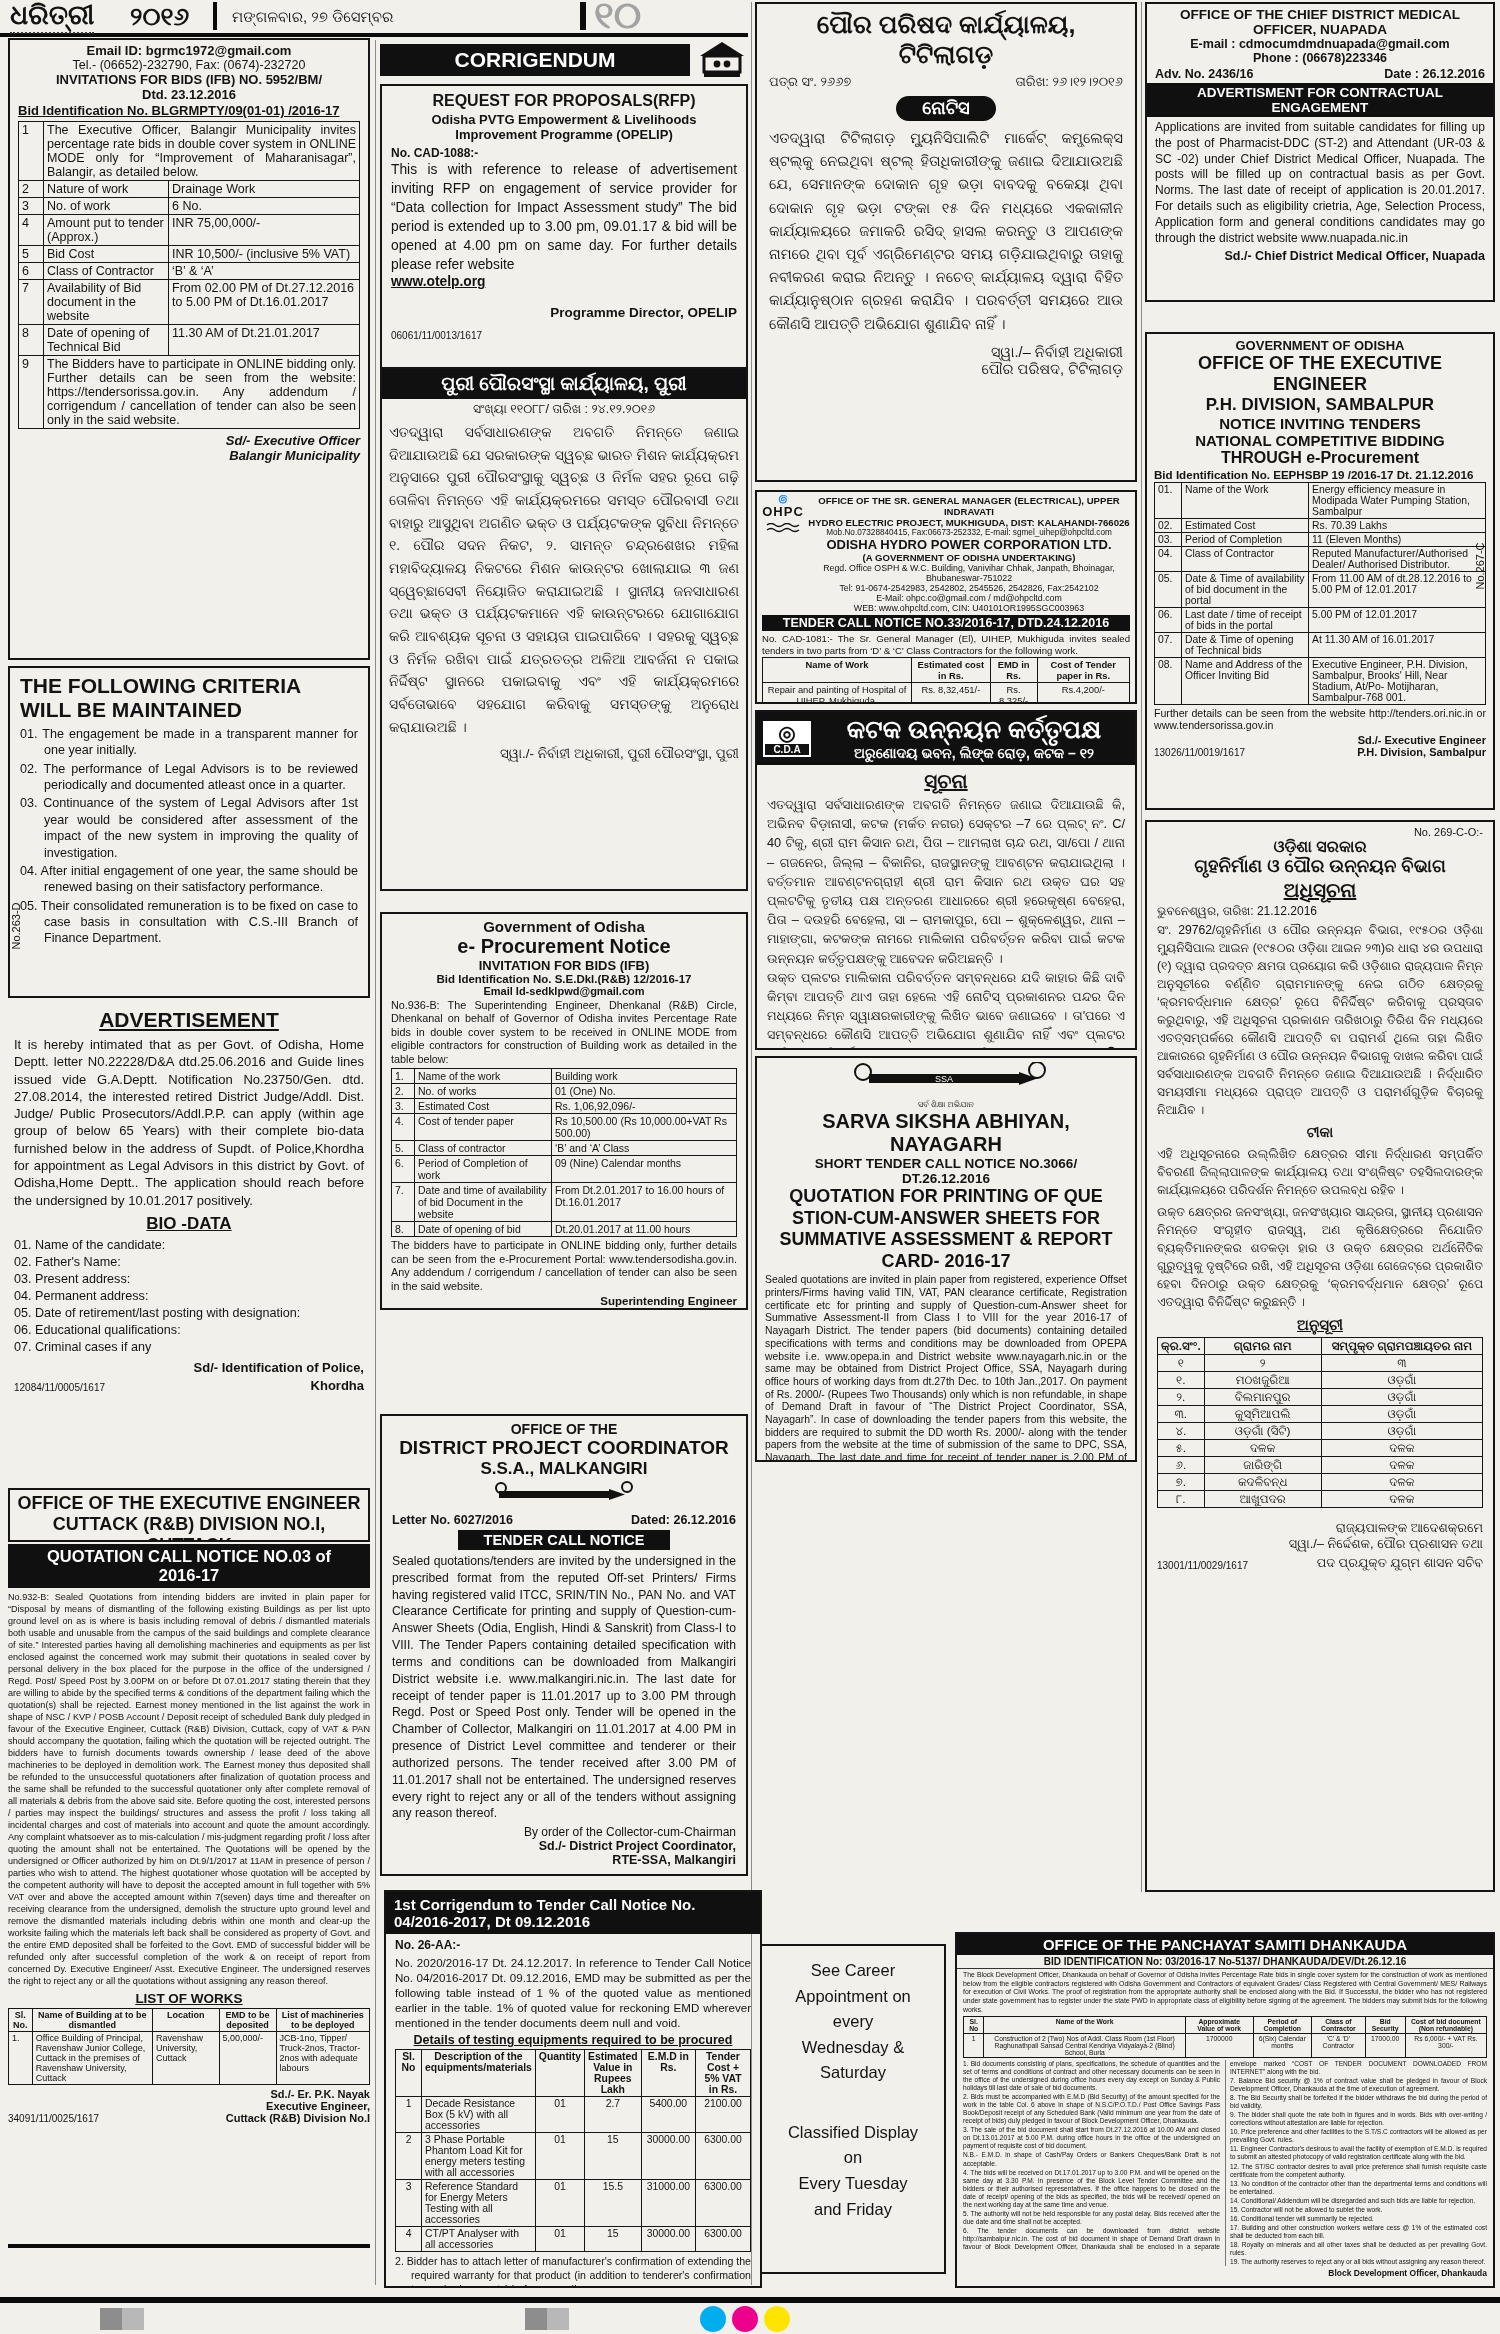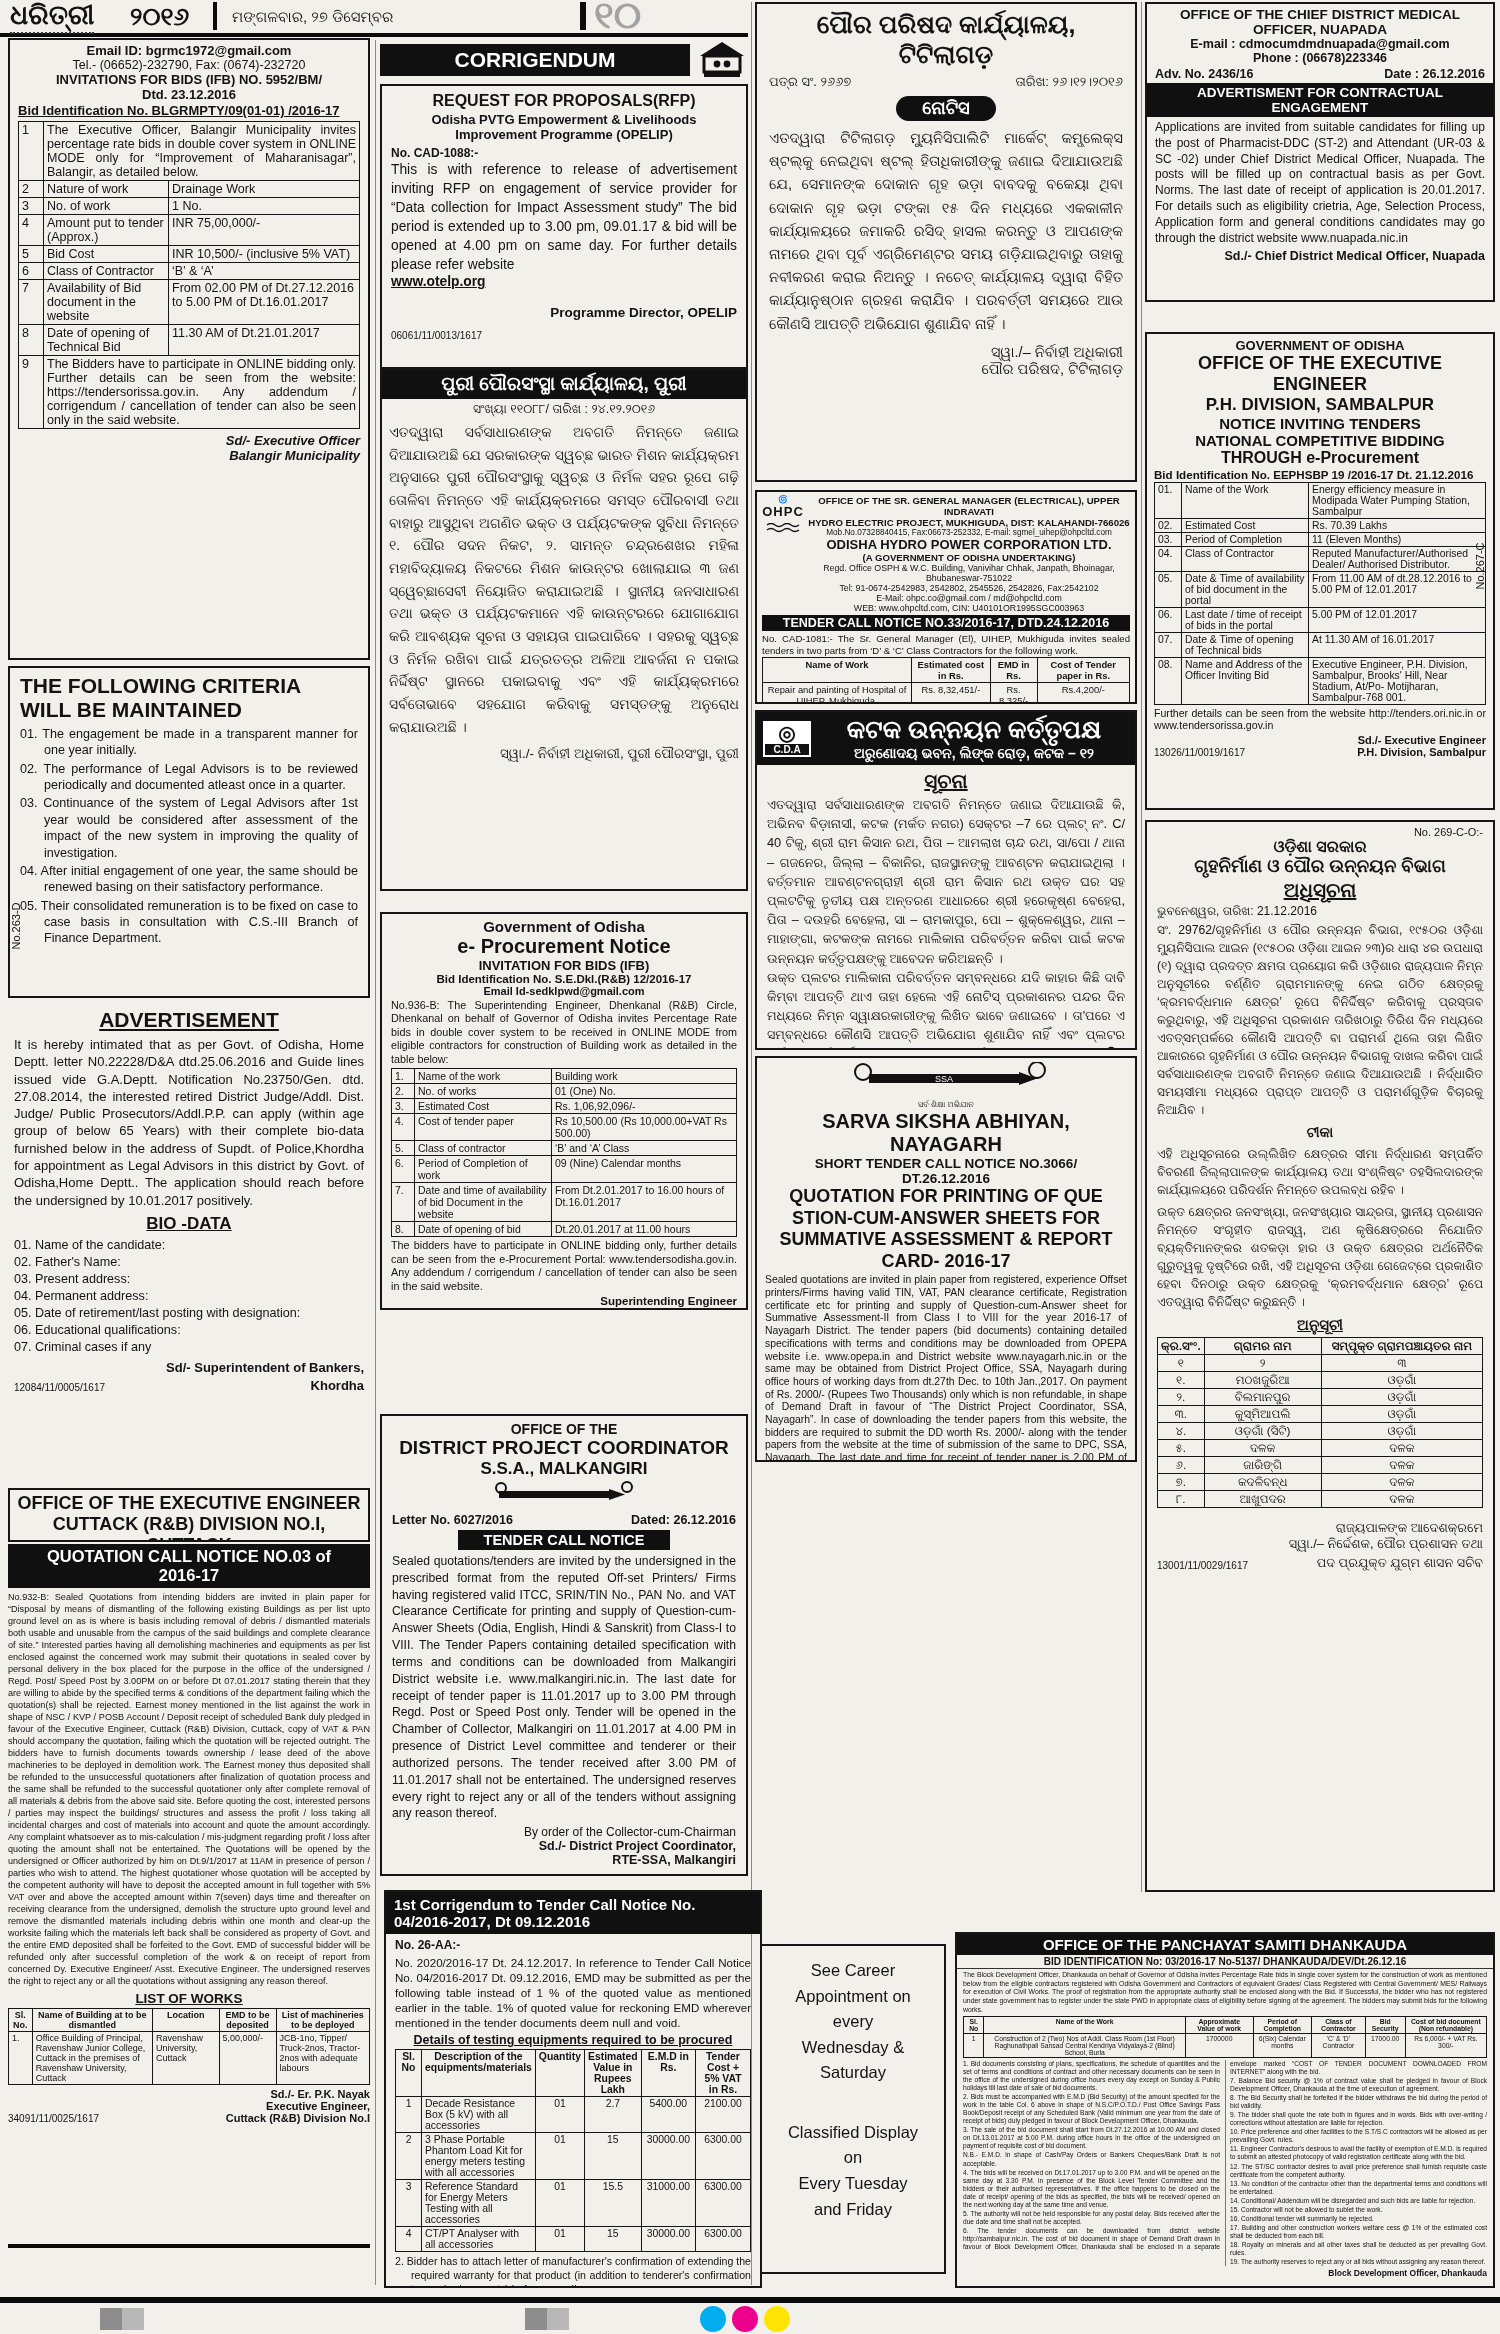--- a/index.html
+++ b/index.html
@@ -59,21 +59,21 @@
 
           <tr>
             <td style="width:18px">2</td>
             <td style="width:118px">Nature of work</td>
             <td>Drainage Work</td>
           </tr>
 
           <tr>
             <td style="width:18px">3</td>
             <td style="width:118px">No. of work</td>
-            <td>1 No.</td>
+            <td>6 No.</td>
           </tr>
 
           <tr>
             <td style="width:18px">4</td>
             <td style="width:118px">Amount put to tender (Approx.)</td>
             <td>INR 75,00,000/-</td>
           </tr>
 
           <tr>
             <td style="width:18px">5</td>
@@ -132,21 +132,21 @@
   <div style="font-size:12.6px;line-height:1.35">
 
   <div>01. Name of the candidate:</div>
       <div>02. Father's Name:</div>
       <div>03. Present address:</div>
       <div>04. Permanent address:</div>
       <div>05. Date of retirement/last posting with designation:</div>
       <div>06. Educational qualifications:</div>
       <div>07. Criminal cases if any</div>
     </div>
-  <div class="r sign" style="font-size:13px;margin-top:4px">Sd/- Superintendent of Bankers,</div>
+  <div class="r sign" style="font-size:13px;margin-top:4px">Sd/- Identification of Police,</div>
   <div class="refline">
     <span class="ref">12084/11/0005/1617</span>
     <span class="r sign" style="font-size:13px">Khordha</span>
   </div>
 </div>
 
 <div class="nobox" style="left:8px;top:1488px;width:362px;height:752px;padding:0">
   <div class="box" style="position:relative;width:100%;height:54px;padding:3px">
     <div class="c b" style="font-size:18px">OFFICE OF THE EXECUTIVE ENGINEER</div>
     <div class="c b" style="font-size:18px">CUTTACK (R&amp;B) DIVISION NO.I, CUTTACK</div>

